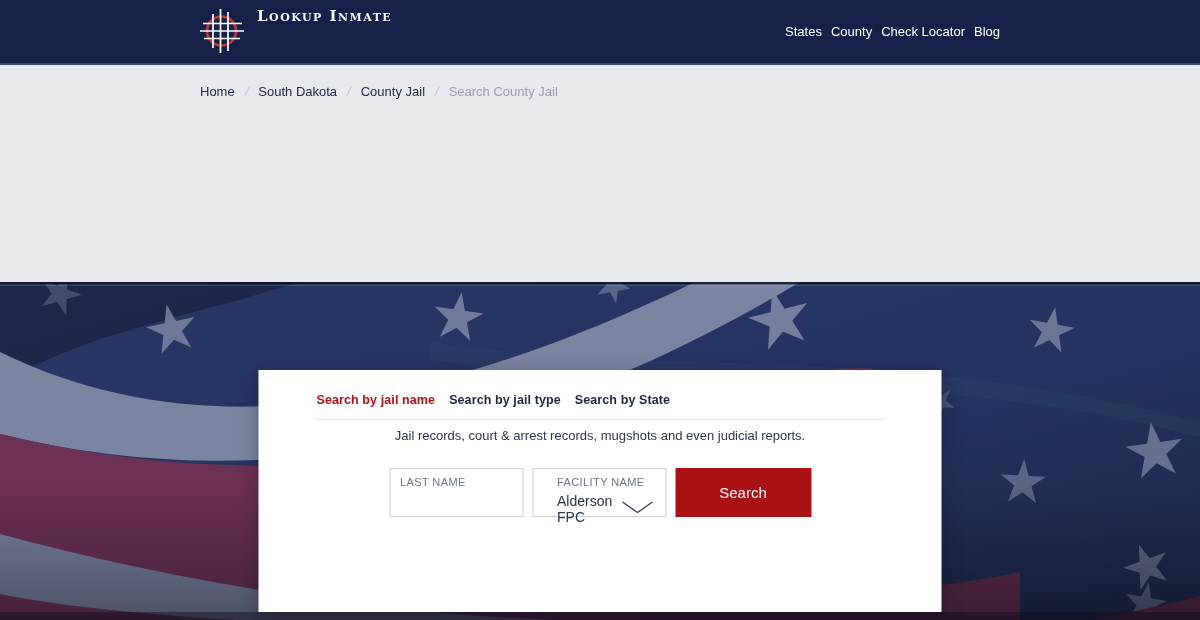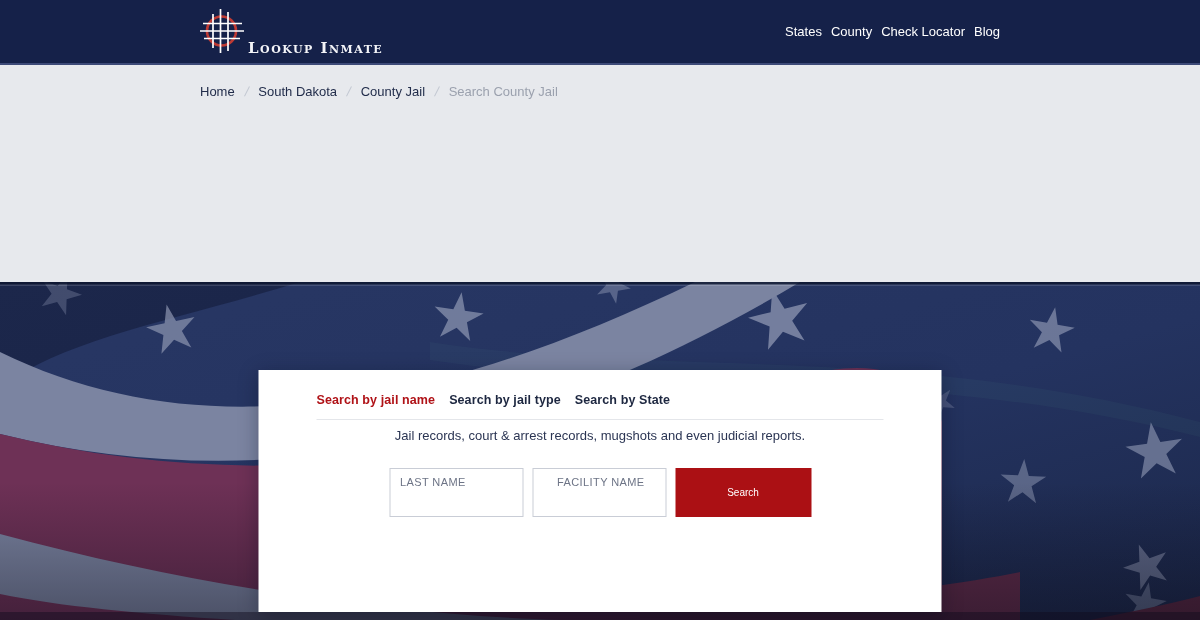--- a/index.html
+++ b/index.html
@@ -7,21 +7,21 @@
   body { font-family:"Liberation Sans", sans-serif; background:#e7e9ed; }
 
   
   .header {
     height:65px; background:#152149; border-bottom:2px solid #3d4a78;
     display:flex; align-items:center;
   }
   .header-inner {
     width:800px; margin:0 auto; display:flex; align-items:center; justify-content:space-between;
   }
-  .logo { display:flex; align-items:flex-end; gap:4px; cursor:pointer; }
+  .logo { display:flex; align-items:flex-start; gap:13px; cursor:pointer; }
   .logo-text {
     font-family:"DejaVu Serif", serif; font-variant:small-caps; font-weight:bold;
     color:#f3f4f8; font-size:15px; letter-spacing:1.5px;
   }
   .nav { display:flex; gap:9px; }
   .nav-item { color:#ffffff; font-size:13px; cursor:pointer; }
 
   
   .breadcrumb-section { height:217px; background:#e7e9ed; }
   .breadcrumb {
@@ -69,21 +69,21 @@
     font-family:"Liberation Sans", sans-serif; font-size:13px; color:#2a3350; margin-top:4px;
   }
   .field.select { cursor:pointer;padding-left:24px; }
   .select-value-row {
     display:flex; align-items:center; justify-content:space-between; margin-top:5px;
   }
   .select-value { font-size:14px; color:#2a3350; }
   .chevron { flex:0 0 auto; margin-right:2px; }
   .search-btn {
     width:136px; height:49px; border:none; background:#ab1014; color:#ffffff;
-    font-family:"Liberation Sans", sans-serif; font-size:10px; cursor:pointer;
+    font-family:"Liberation Sans", sans-serif; font-size:15px; cursor:pointer;
   }
 </style>
 </head>
 <body>
 
 <div class="header">
   <div class="header-inner">
     <div class="logo">
       <span>
         <svg width="44" height="46" viewBox="0 0 44 46">
@@ -183,18 +183,26 @@
 
     <div class="form-row">
 
       <label class="field">
         <span class="field-label">LAST NAME</span>
         <input type="text" value="" style="">
       </label>
 
       <div class="field select">
         <span class="field-label">FACILITY NAME</span>
+        <span class="select-value-row">
+          <span class="select-value">Alderson FPC</span>
+          <span class="chevron">
+            <svg width="32" height="13" viewBox="0 0 32 13">
+              <polyline points="1,1 16,11.5 31,1" fill="none" stroke="#3b4565" stroke-width="1.4"></polyline>
+            </svg>
+          </span>
+        </span>
       </div>
 
       <button class="search-btn">Search</button>
     </div>
   </div>
 </div>
 
 </body></html>

